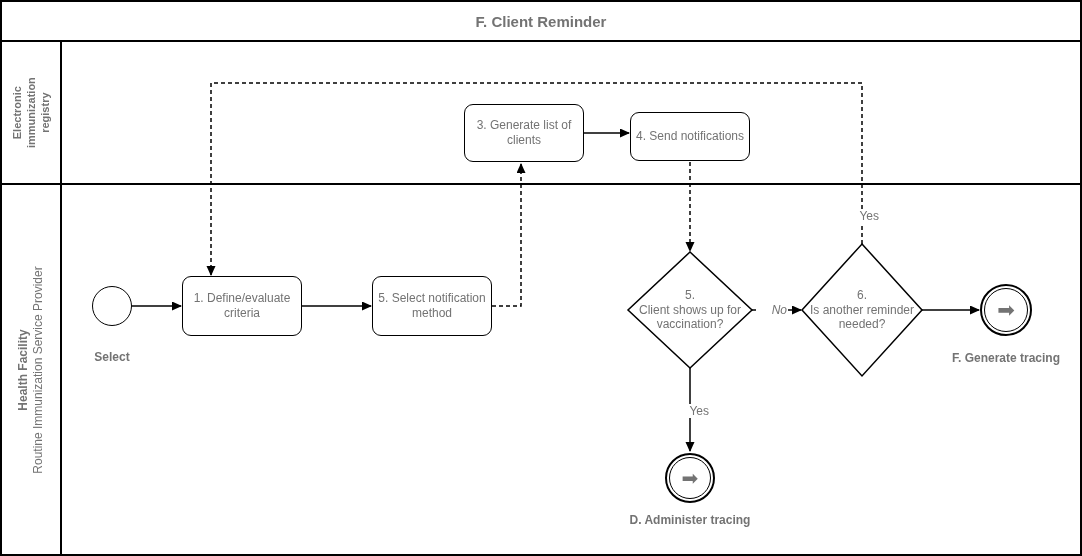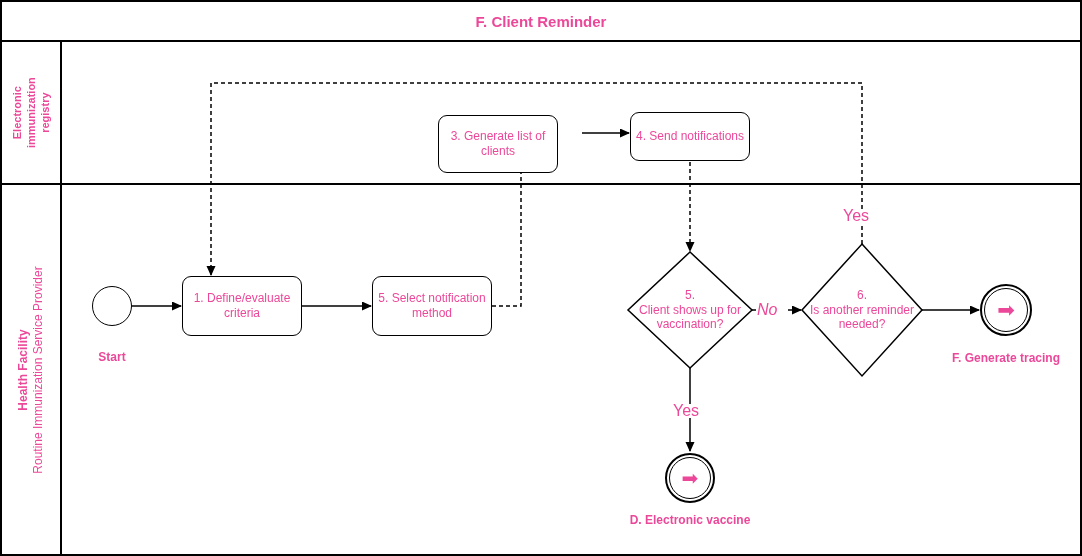--- a/index.html
+++ b/index.html
@@ -1,18 +1,18 @@
 <!DOCTYPE html>
 <html><head>
 <meta charset="utf-8">
 <style>
   html,body{margin:0;padding:0;background:#fff;}
   .canvas{
     position:relative;width:1082px;height:556px;box-sizing:border-box;
-    border:2px solid #000;background:#fff;color:#ec4899;
+    border:2px solid #000;background:#fff;color:#737373;
     font-family:"Liberation Sans",sans-serif;overflow:hidden;
   }
   .title-bar{
     position:absolute;left:0;top:0;width:100%;height:40px;box-sizing:border-box;
     border-bottom:2px solid #000;display:flex;align-items:center;justify-content:center;
     font-size:15px;font-weight:bold;z-index:4;background:#fff;
   }
   .lane{position:absolute;left:0;width:100%;box-sizing:border-box;}
   .lane-registry{top:40px;height:143px;border-bottom:2px solid #000;}
   .lane-facility{top:183px;height:369px;}
@@ -41,21 +41,21 @@
     font-family:"DejaVu Sans",sans-serif;
   }
   .gw-label{
     position:absolute;z-index:2;display:flex;align-items:center;justify-content:center;
     text-align:center;font-size:12px;line-height:1.2;white-space:pre-line;
   }
   .node-label{
     position:absolute;z-index:2;text-align:center;font-size:12px;font-weight:bold;line-height:1.2;
   }
   .edge-label{
-    position:absolute;z-index:3;background:#fff;text-align:left;font-size:16px;
+    position:absolute;z-index:3;background:#fff;text-align:right;font-size:12px;
     line-height:14px;padding:0 1px;
   }
 </style>
 </head>
 <body>
 
 <div class="canvas">
 
   <div class="title-bar">F. Client Reminder</div>
 
@@ -91,44 +91,44 @@
     <path d="M750,308 L799,308" fill="none" stroke="#000" stroke-width="1.5" marker-end="url(#arr)"></path>
     <path d="M688,366 L688,449" fill="none" stroke="#000" stroke-width="1.5" marker-end="url(#arr)"></path>
     <path d="M920,308 L977,308" fill="none" stroke="#000" stroke-width="1.5" marker-end="url(#arr)"></path>
 
     <path d="M490,304 L519,304 L519,162" fill="none" stroke="#000" stroke-width="1.5" stroke-dasharray="4 3" marker-end="url(#arr)"></path>
     <path d="M688,160 L688,249" fill="none" stroke="#000" stroke-width="1.5" stroke-dasharray="4 3" marker-end="url(#arr)"></path>
     <path d="M860,242 L860,81 L209,81 L209,273" fill="none" stroke="#000" stroke-width="1.5" stroke-dasharray="4 3" marker-end="url(#arr)"></path>
   </svg>
 
   <div class="node event-circle start-circle" style="left:90px;top:284px;"></div>
-  <div class="node-label" style="left:78px;top:348px;width:64px;">Start</div>
+  <div class="node-label" style="left:78px;top:348px;width:64px;">Select</div>
 
   <div class="node task" style="left:180px;top:274px;height:60px;">1. Define/evaluate
 criteria</div>
   <div class="node task" style="left:370px;top:274px;height:60px;">5. Select notification
 method</div>
-  <div class="node task" style="left:436px;top:102px;height:58px;margin-top:11px;">3. Generate list of
+  <div class="node task" style="left:462px;top:102px;height:58px;">3. Generate list of
 clients</div>
   <div class="node task" style="left:628px;top:110px;height:49px;">4. Send notifications</div>
 
   <div class="gw-label" style="left:626px;top:270px;width:124px;height:76px;">5.
 Client shows up for
 vaccination?</div>
   <div class="gw-label" style="left:798px;top:270px;width:124px;height:76px;">6.
 Is another reminder
 needed?</div>
 
   <div class="node event-circle end-event" style="left:978px;top:282px;width:52px;height:52px;">
     <div class="end-inner" style="width:42px;height:42px;font-size:21px;">➡</div>
   </div>
   <div class="node-label" style="left:930px;top:349px;width:148px;">F. Generate tracing</div>
 
   <div class="node event-circle end-event" style="left:663px;top:451px;width:50px;height:50px;">
     <div class="end-inner" style="width:40px;height:40px;font-size:20px;">➡</div>
   </div>
-  <div class="node-label" style="left:604px;top:511px;width:168px;">D. Electronic vaccine</div>
+  <div class="node-label" style="left:604px;top:511px;width:168px;">D. Administer tracing</div>
 
   <div class="edge-label" style="left:754px;top:301px;width:30px;font-style:italic;">No</div>
   <div class="edge-label" style="left:670px;top:402px;width:36px;">Yes</div>
   <div class="edge-label" style="left:840px;top:207px;width:36px;">Yes</div>
 
 </div>
 
 </body></html>

